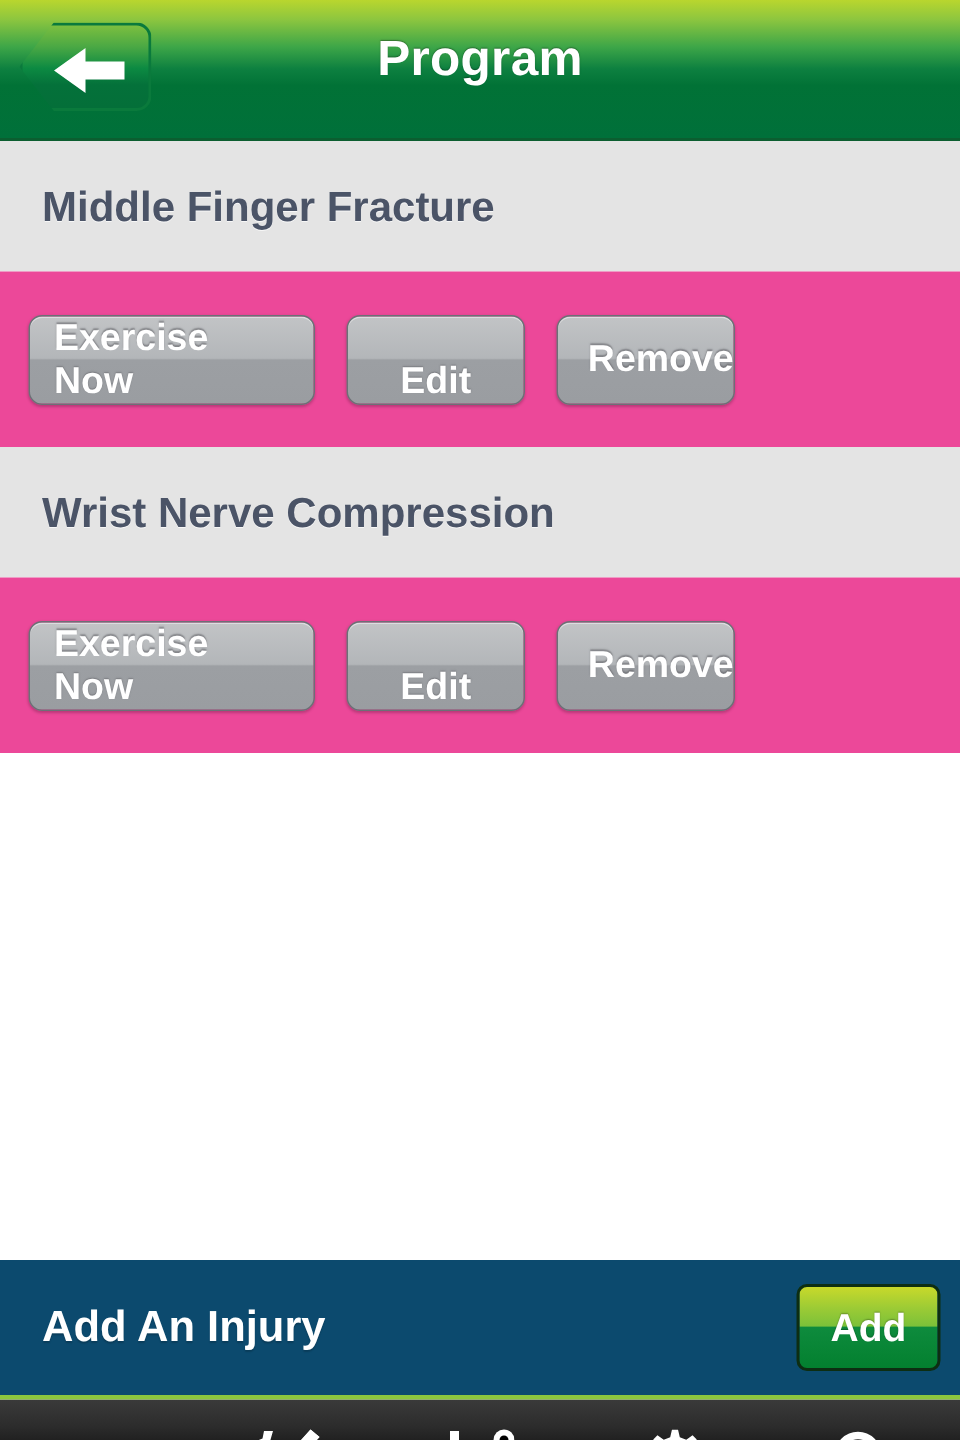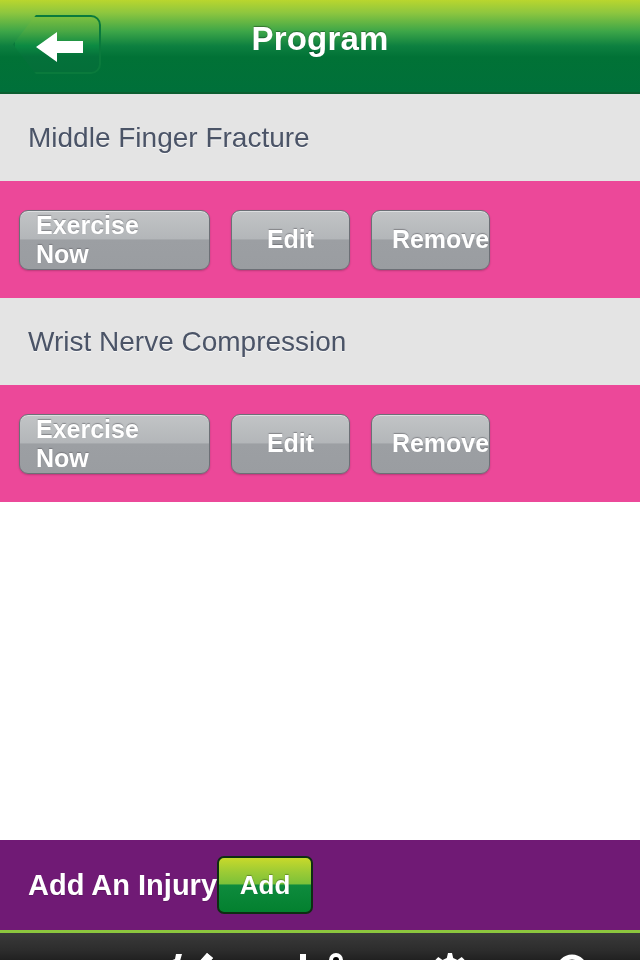--- a/index.html
+++ b/index.html
@@ -70,21 +70,21 @@
     background: #e4e4e4;
     height: 87px;
     display: flex;
     align-items: center;
     box-sizing: border-box;
   }
   .section-title {
     padding-left: 28px;
     color: #4b5467;
     font-size: 28px;
-    font-weight: normal;
+    font-weight: bold;
     text-shadow: 0 1px 0 rgba(255,255,255,0.7);
   }
 
   
   .button-row {
     background: #ec4899;
     height: 117px;
     display: flex;
     align-items: center;
     padding-left: 19px;
@@ -107,35 +107,36 @@
     justify-content: center;
     cursor: pointer;
     box-sizing: border-box;
     text-shadow: 0 -1px 1px rgba(90,90,95,0.55);
     box-shadow: 0 1px 2px rgba(0,0,0,0.22),
                 inset 0 1px 0 rgba(255,255,255,0.45);
     margin-right: 21px;
     padding: 0 16px;
   }
   .btn-exercise { width: 191px; }
-  .btn-edit     { width: 119px; }
+  .btn-edit     { width: 119px; align-items: flex-end; }
   .btn-remove   { width: 119px; padding-left: 36px; }
 
   
   .filler {
     background: #ffffff;
     flex: 1;
   }
 
   
   .add-bar {
     height: 90px;
-    background: #701a75;
-    display: flex;
-    align-items: center;
+    background: #0c4a6e;
+    display: flex;
+    align-items: center;
+    justify-content: space-between;
     padding: 0 13px 0 28px;
     box-sizing: border-box;
   }
   .add-bar-label {
     color: #ffffff;
     font-size: 29px;
     font-weight: bold;
     text-shadow: 0 1px 1px rgba(0,0,0,0.18);
   }
   .add-button {

